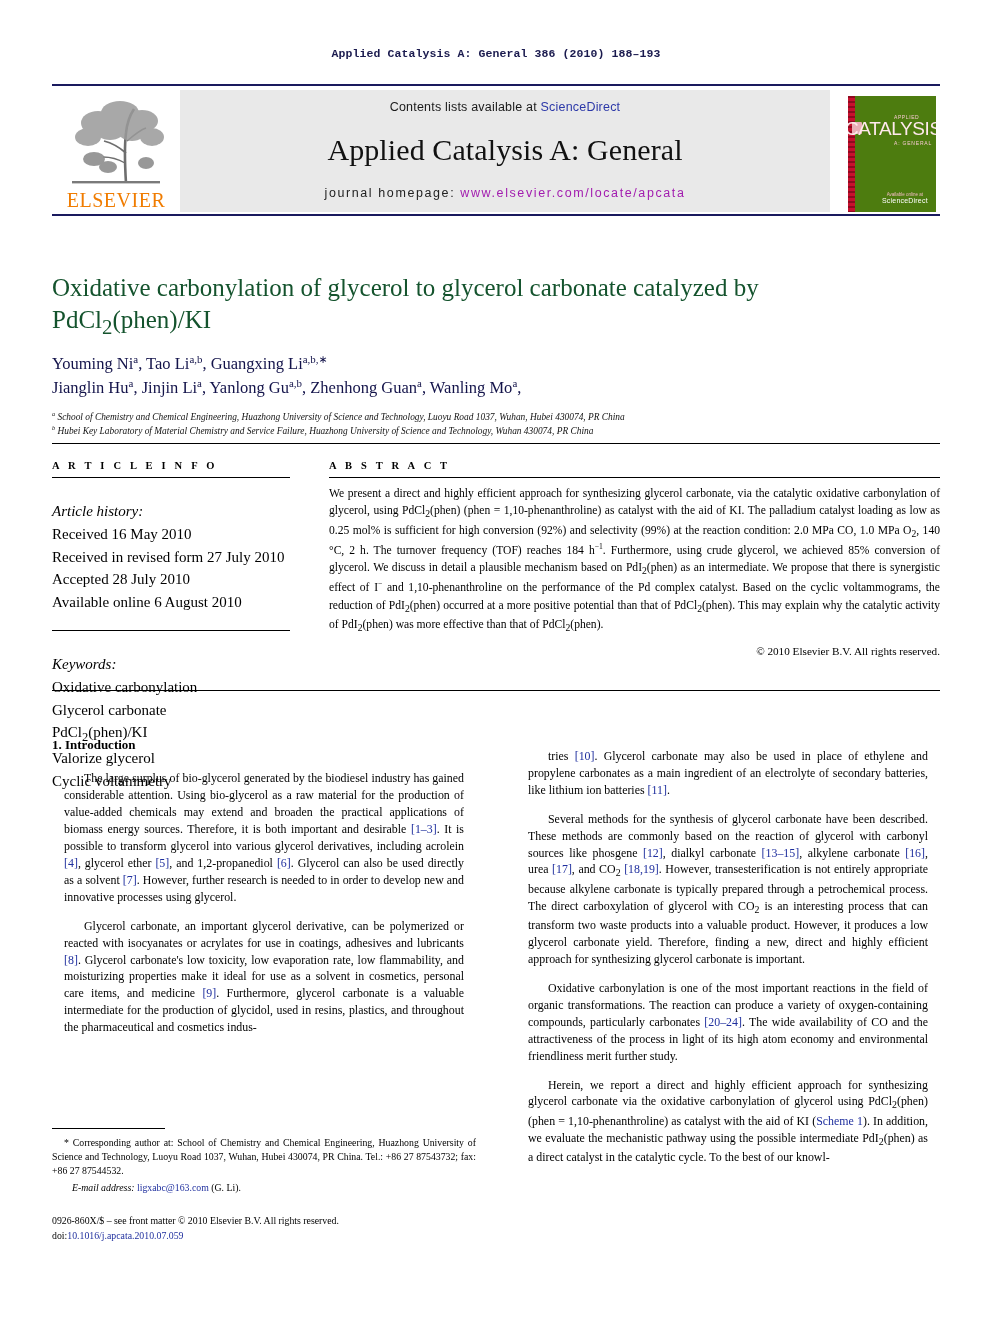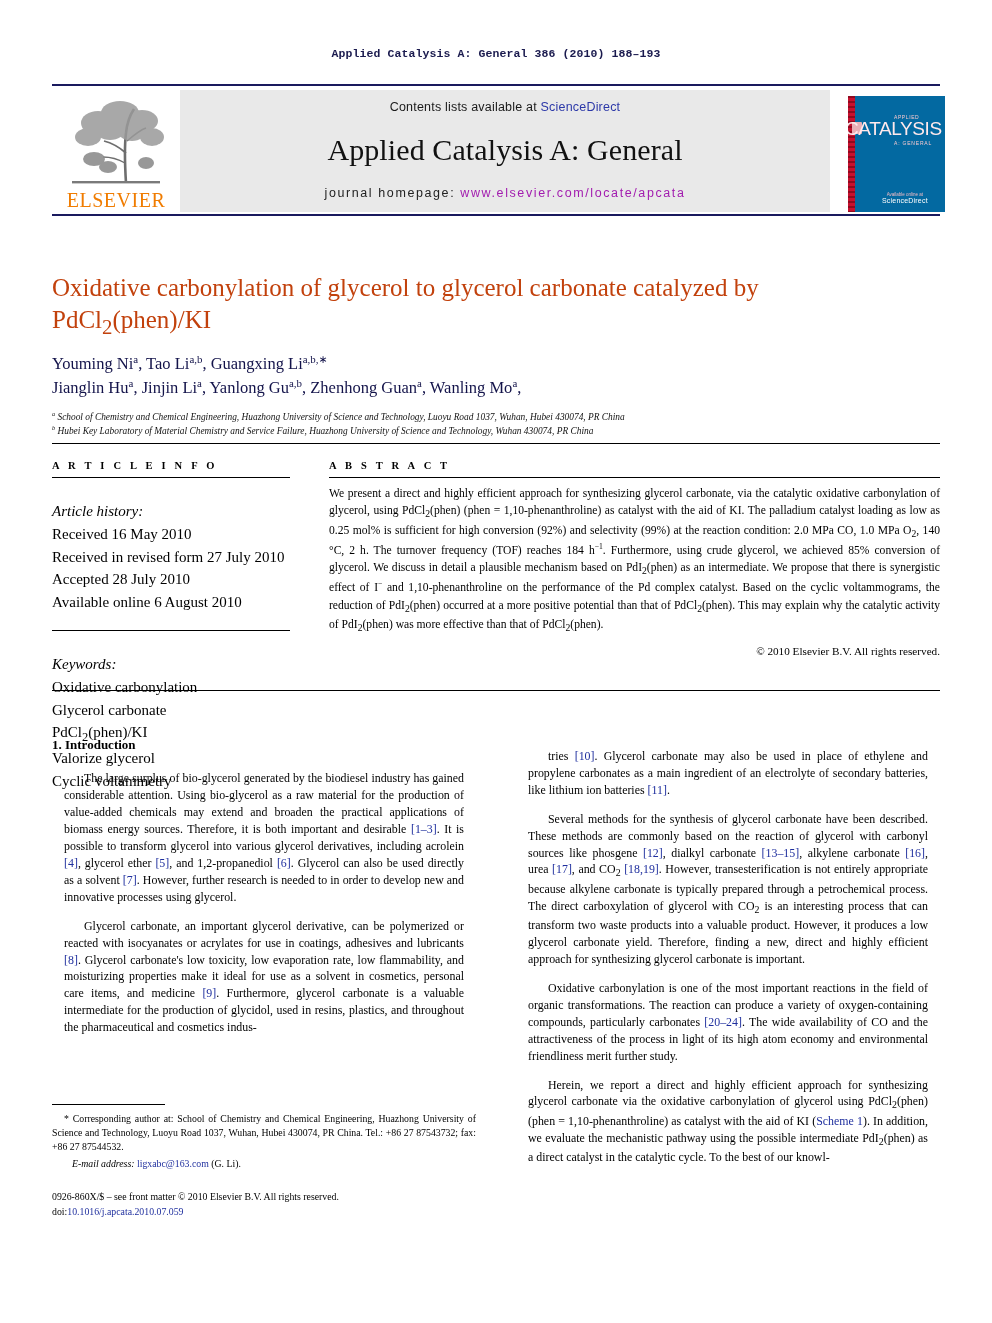--- a/index.html
+++ b/index.html
@@ -105,23 +105,22 @@
     flex: 0 0 96px;
     margin-left: 14px;
     position: relative;
   }
   .cover-img {
     position: absolute;
     left: 4px;
     top: 6px;
     width: 88px;
     height: 116px;
-    background: #0369a1;
+    background: #4d7c0f;
     overflow: hidden;
-    padding-left: 9px;
   }
   .cover-strip {
     position:absolute; left:0; top:0; width:7px; height:100%;
     background: repeating-linear-gradient(to bottom,#8f0a20 0 2px,#c8102e 2px 5px);
   }
   .cover-applied {
     position:absolute; left: 46px; top: 18px;
     font-family:"Liberation Sans",sans-serif; font-size:5px; color:#f6c9cf; letter-spacing:.6px;
   }
   .cover-catalysis {
@@ -148,21 +147,21 @@
     width: 100%;
     margin-top: 2px;
   }
 
   
   .title-block { position: absolute; left: 52px; top: 272px; width: 888px; }
   .art-title {
     font-family: "Liberation Serif", serif;
     font-size: 25px;
     line-height: 1.26;
-    color: #c2410c;
+    color: #14532d;
     margin: 0;
     font-weight: normal;
   }
   .authors {
     font-family: "Liberation Serif", serif;
     font-size: 16.5px;
     line-height: 1.45;
     color: #13134a;
     margin-top: 12px;
   }
@@ -244,21 +243,21 @@
     margin: 0 0 16px 0;
   }
   .col p { margin: 12px; text-indent: 20px; }
   .ref { color: #1f2f9e; }
   .noind { text-indent: 0; }
 
   
   .footnote {
     position: absolute;
     left: 52px;
-    top: 1104px;
+    top: 1128px;
     width: 424px;
   }
   .fn-rule { border-top: 1px solid #000; width: 113px; }
   .fn-body {
     font-family: "Liberation Serif", serif;
     font-size: 9.8px;
     line-height: 1.45;
     margin-top: 7px;
     text-align: justify;
     text-indent: 12px;

